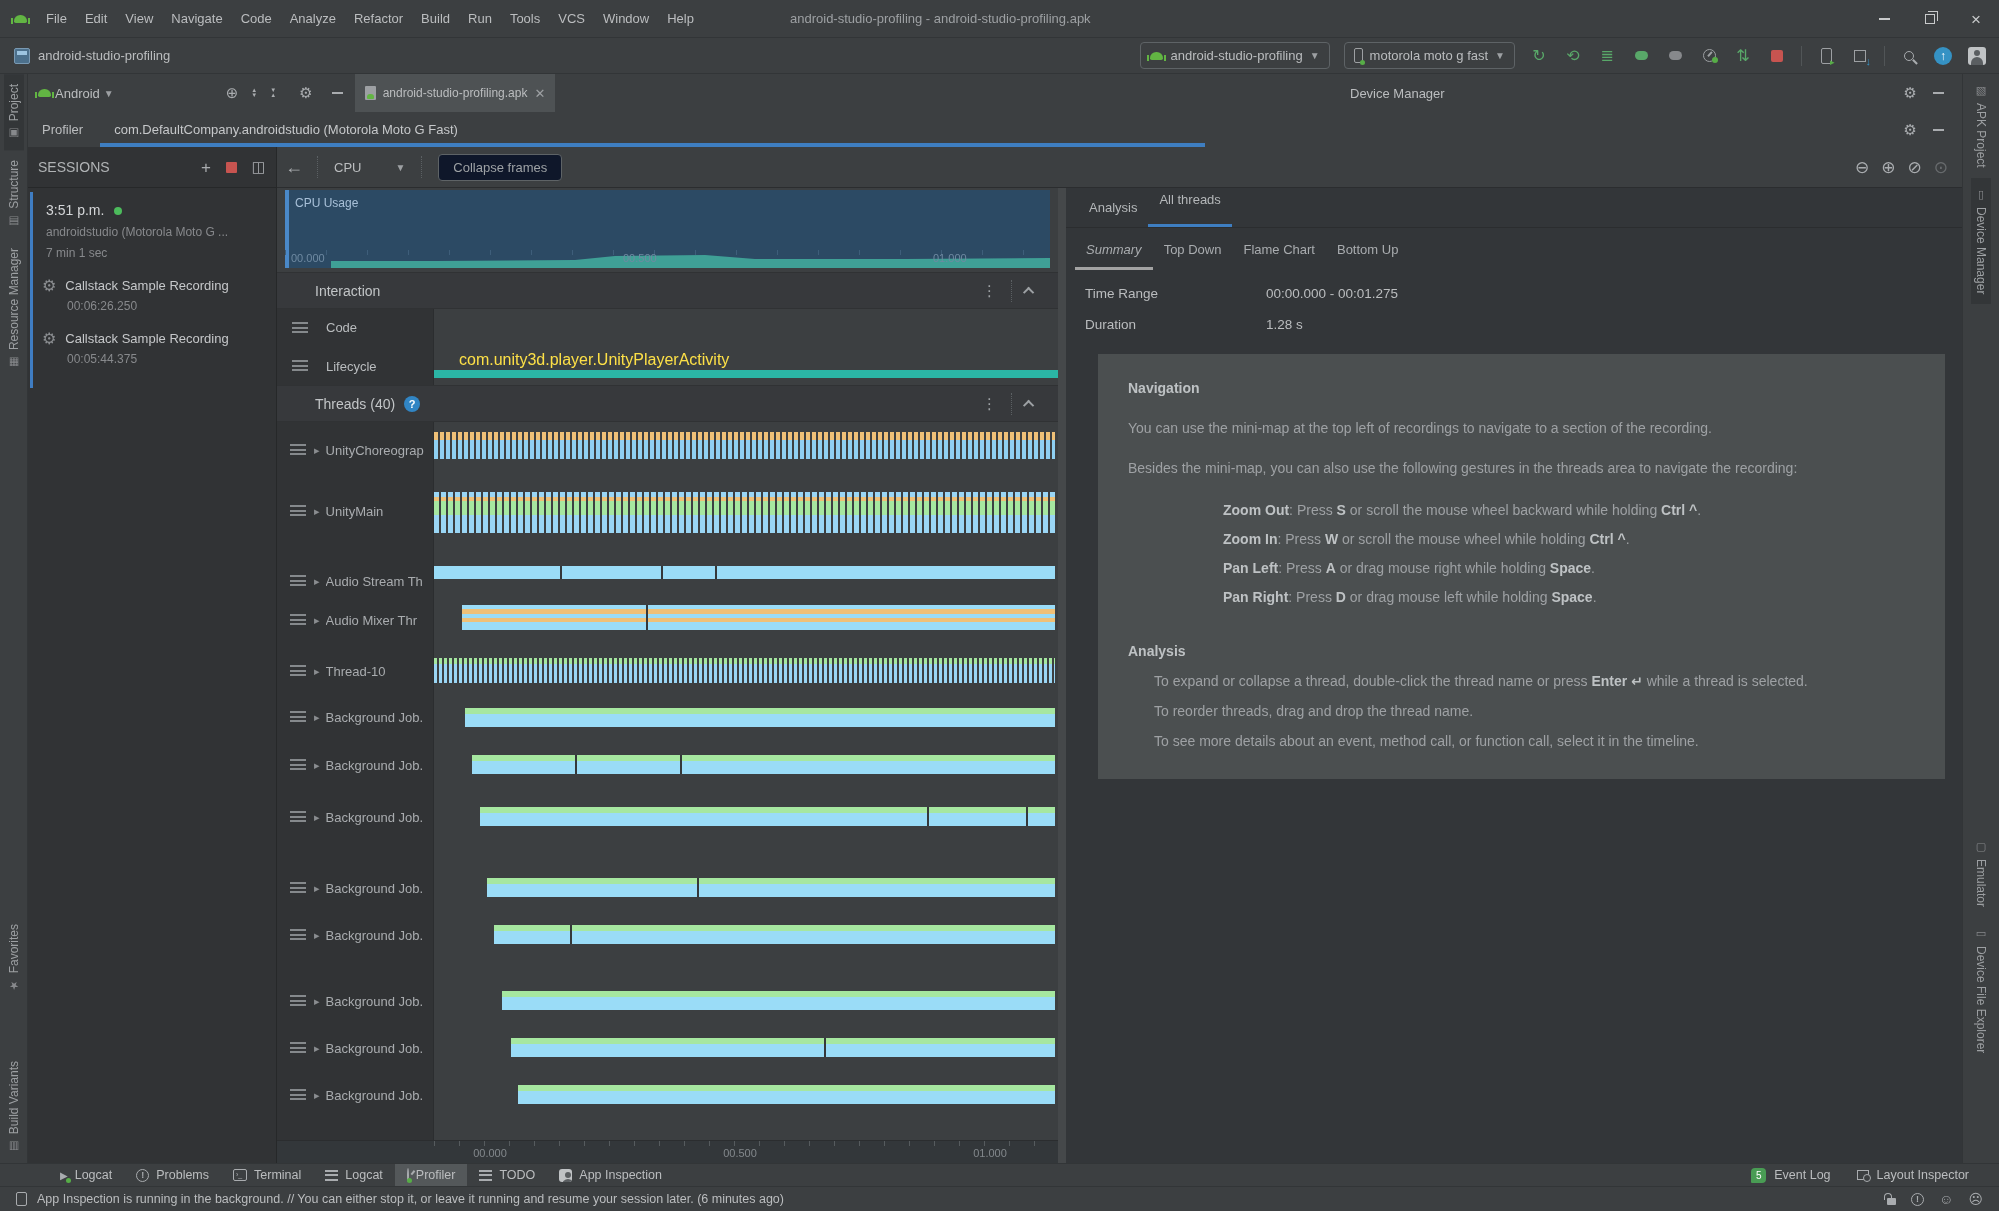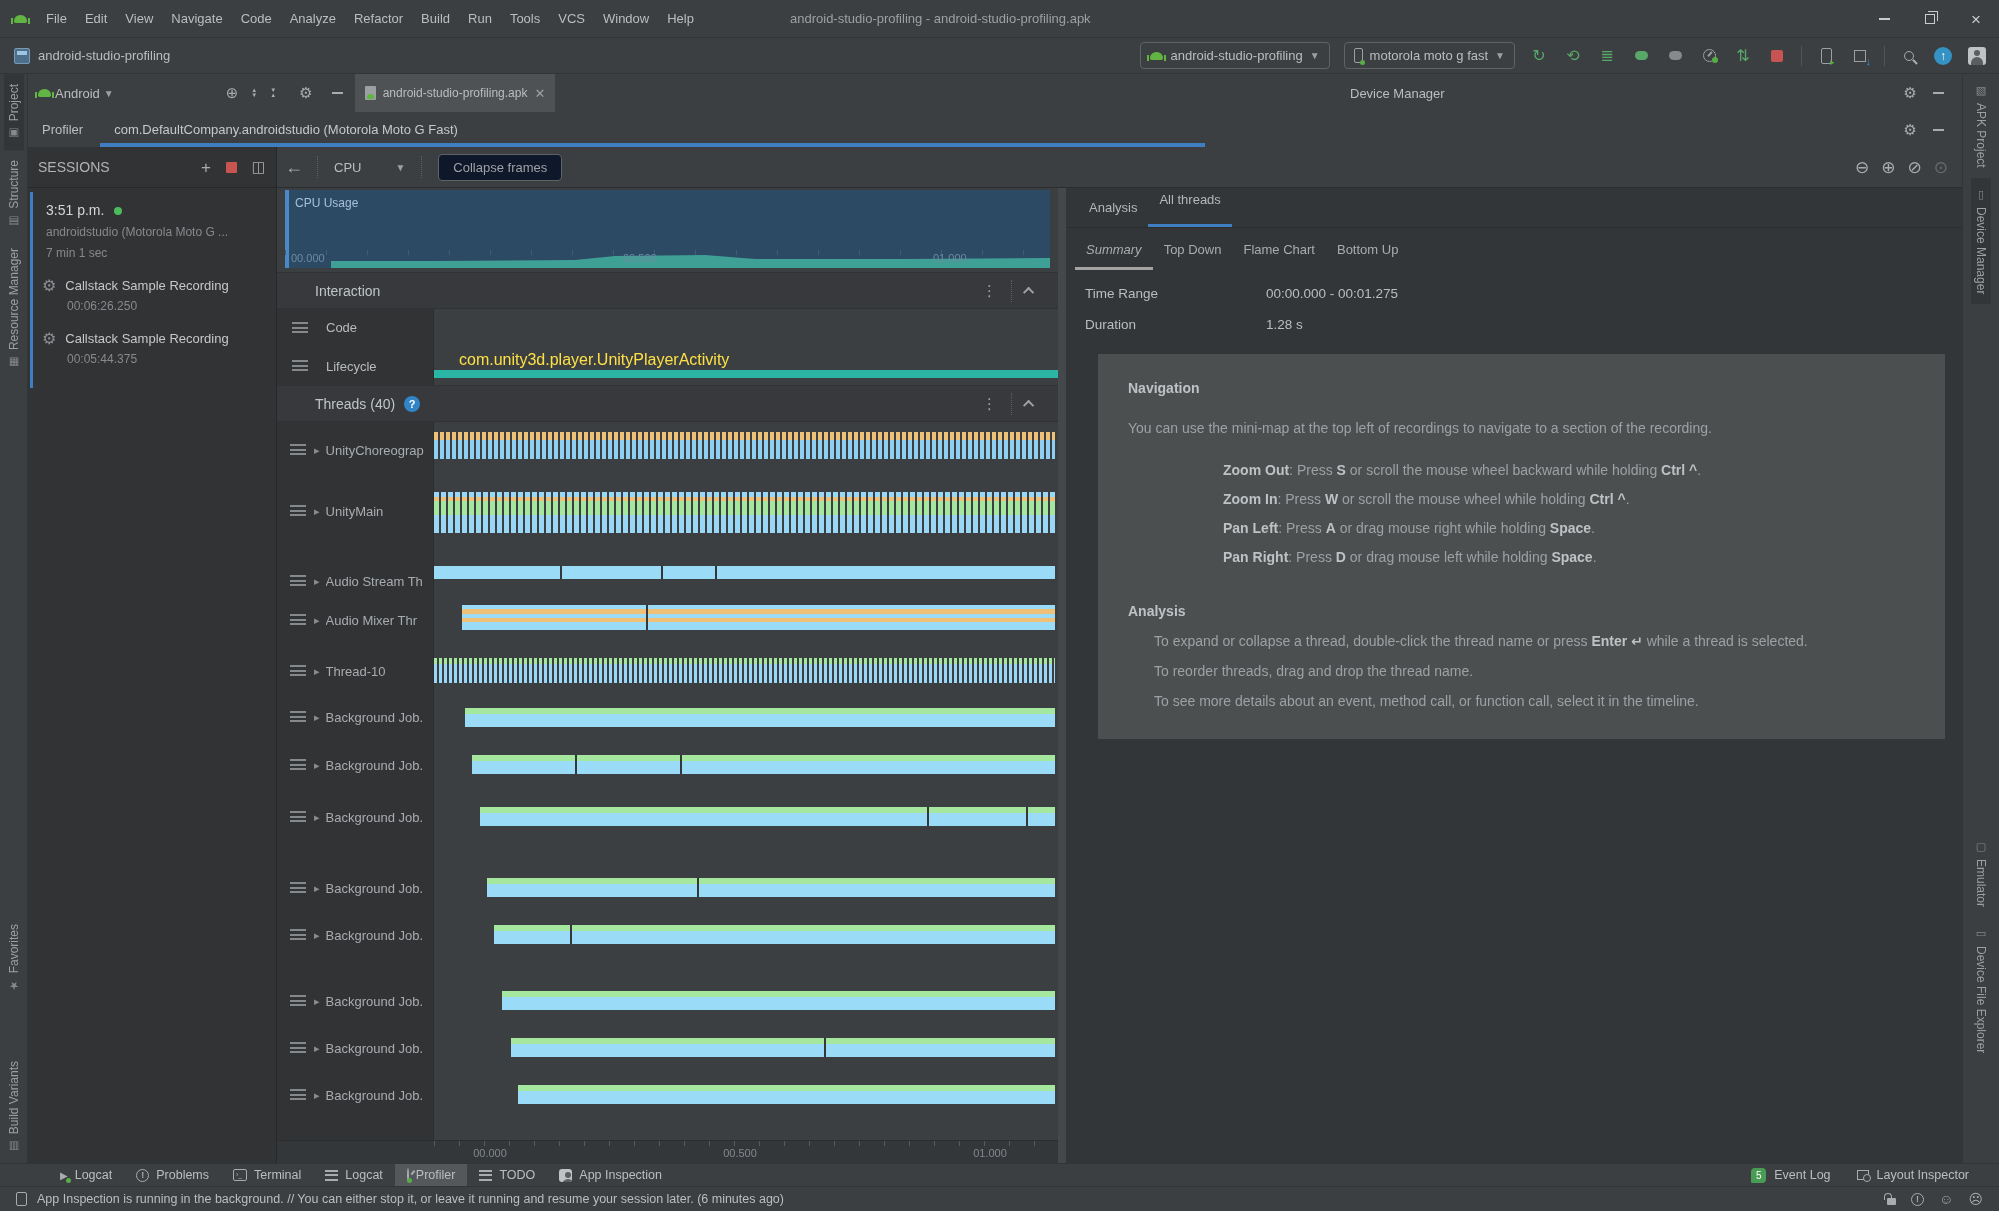--- a/index.html
+++ b/index.html
@@ -609,20 +609,21 @@
       <span class="v">00:00.000 - 00:01.275</span>
     </div>
     <div class="inforow">
       <span class="k">Duration</span>
       <span class="v">1.28 s</span>
     </div>
 
     <div class="helpbox">
       <div class="help-title">Navigation</div>
       <div class="help-p">You can use the mini-map at the top left of recordings to navigate to a section of the recording.</div>
+      <div class="help-p">Besides the mini-map, you can also use the following gestures in the threads area to navigate the recording:</div>
       <div class="gestures">
         <div class="gesture"><b>Zoom Out</b><span>: Press </span><b>S</b><span> or scroll the mouse wheel backward while holding </span><b>Ctrl ^</b><span>.</span></div>
         <div class="gesture"><b>Zoom In</b><span>: Press </span><b>W</b><span> or scroll the mouse wheel while holding </span><b>Ctrl ^</b><span>.</span></div>
         <div class="gesture"><b>Pan Left</b><span>: Press </span><b>A</b><span> or drag mouse right while holding </span><b>Space</b><span>.</span></div>
         <div class="gesture"><b>Pan Right</b><span>: Press </span><b>D</b><span> or drag mouse left while holding </span><b>Space</b><span>.</span></div>
       </div>
       <div class="help-analysis">Analysis</div>
       <div class="bullets">
         <div class="bullet wrap"><span>To expand or collapse a thread, double-click the thread name or press </span><b>Enter ↵</b><span> while a thread is selected.</span></div>
         <div class="bullet"><span>To reorder threads, drag and drop the thread name.</span></div>

